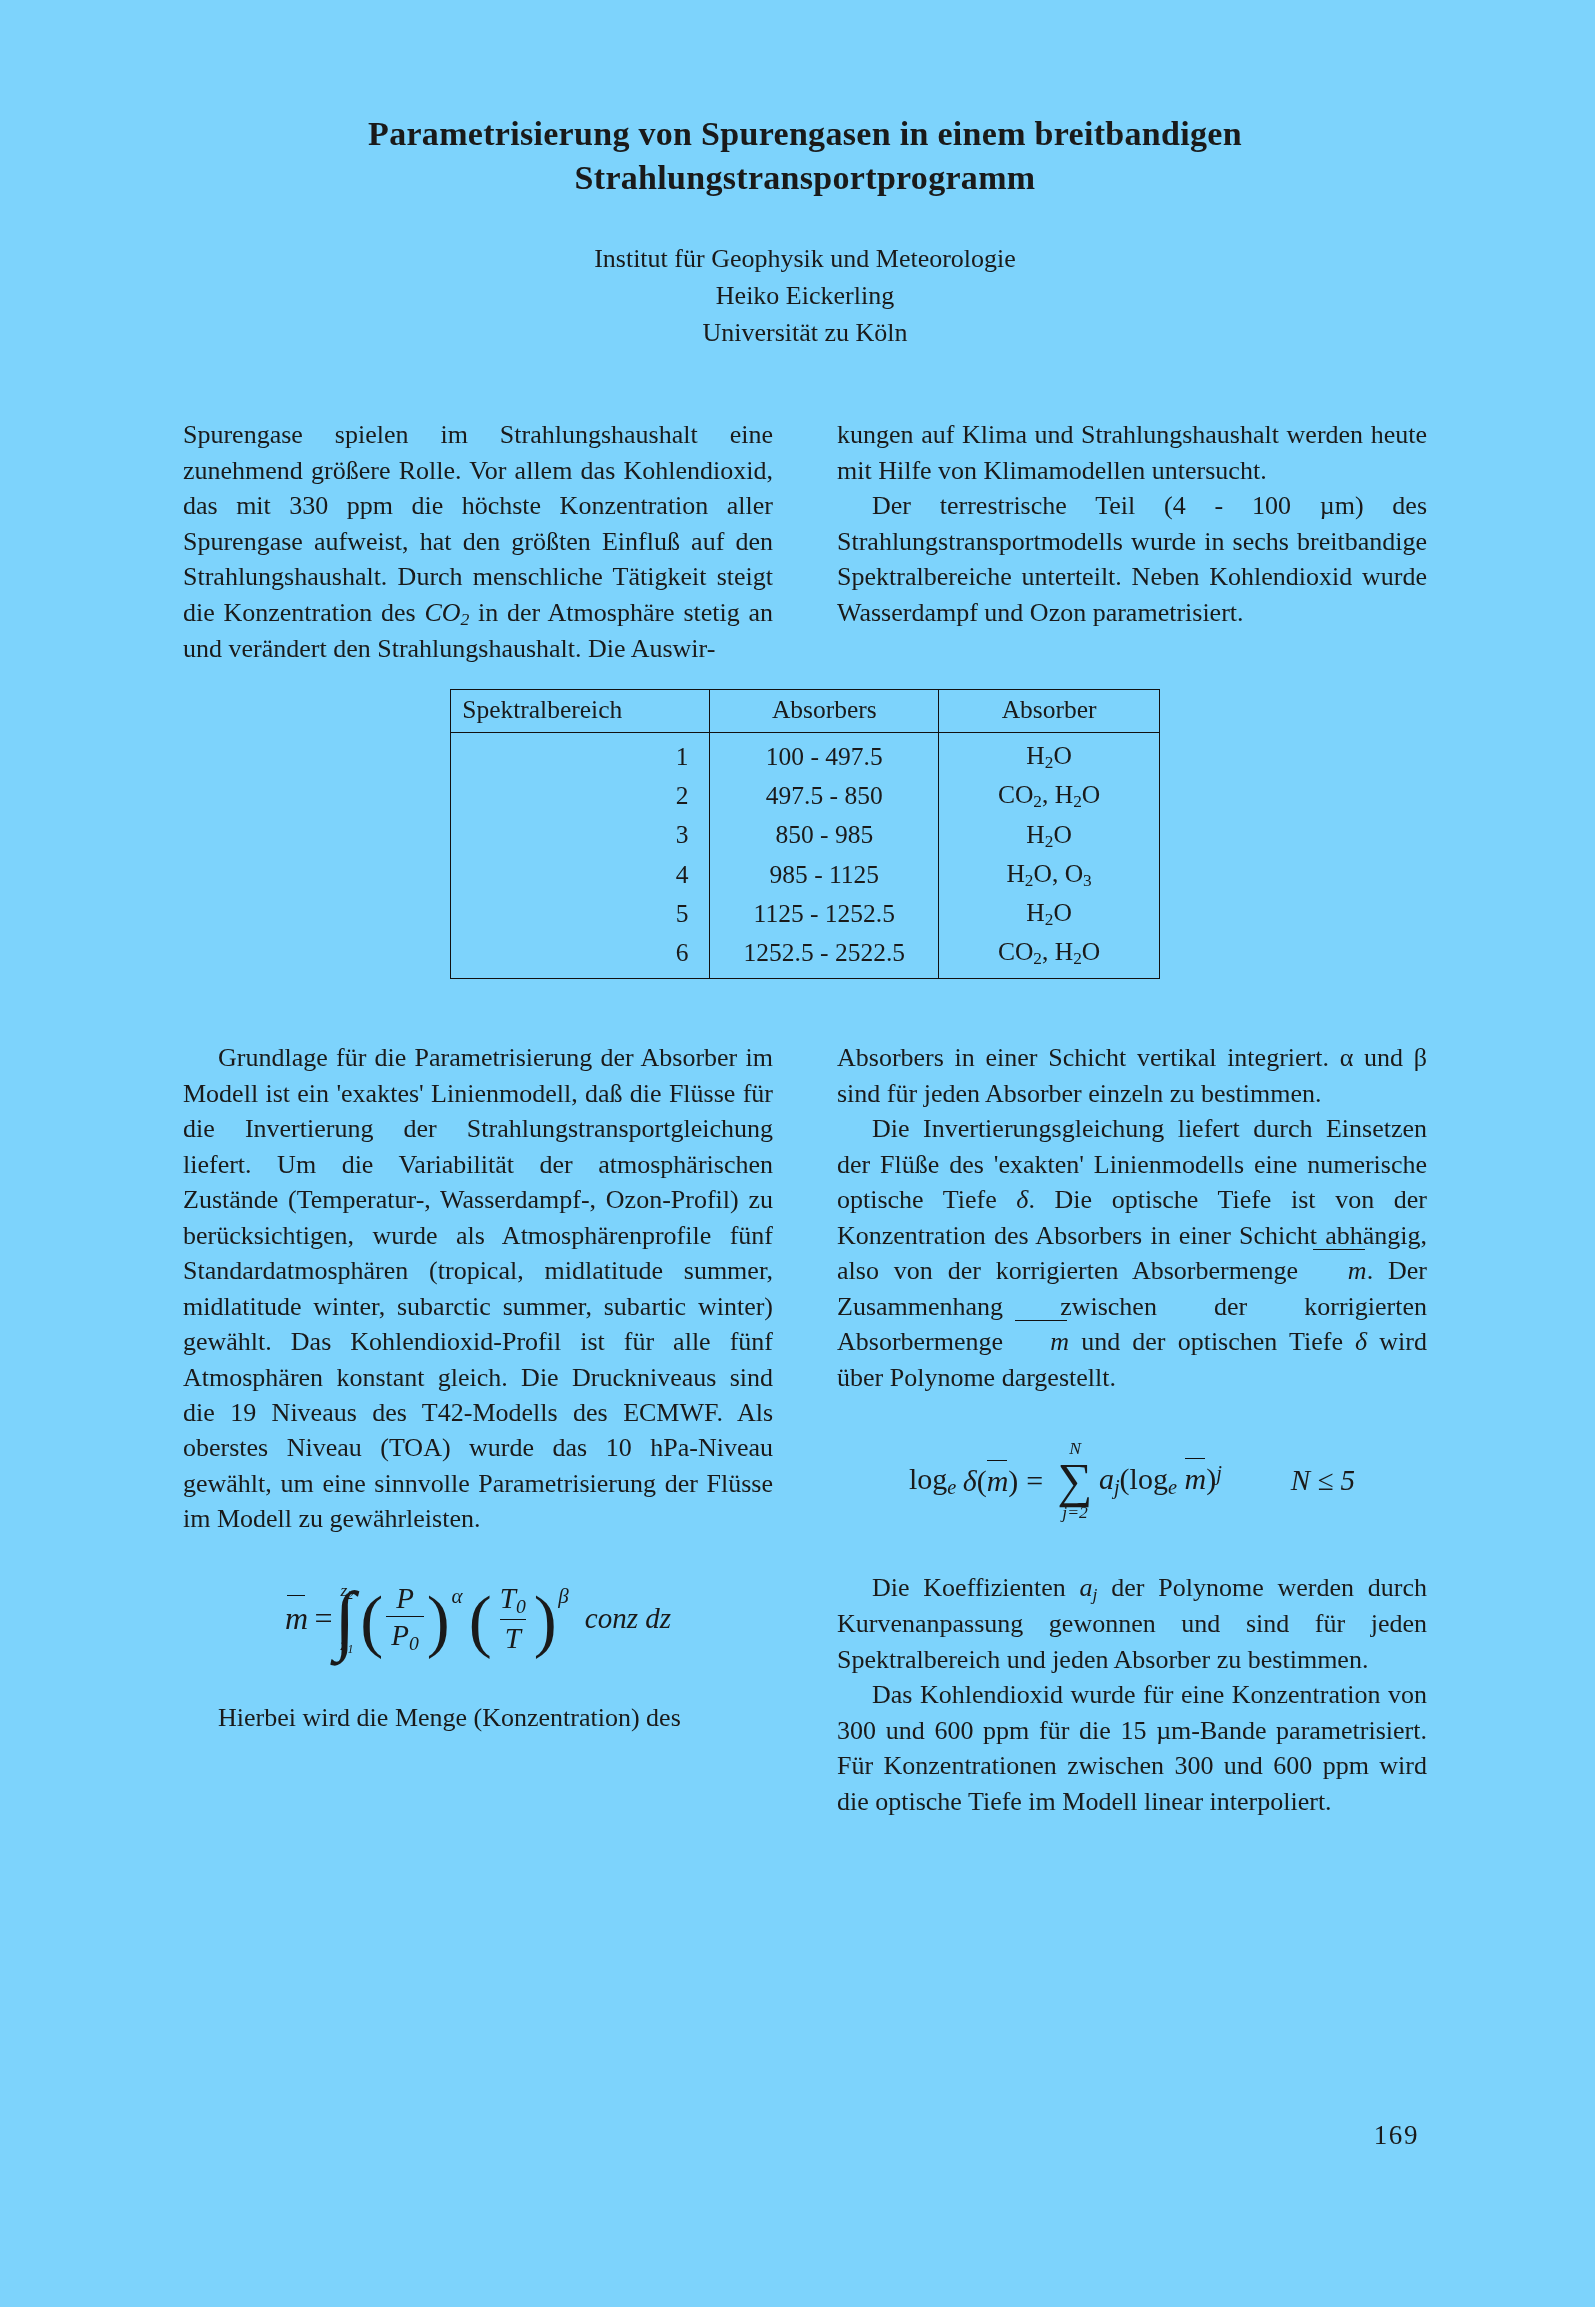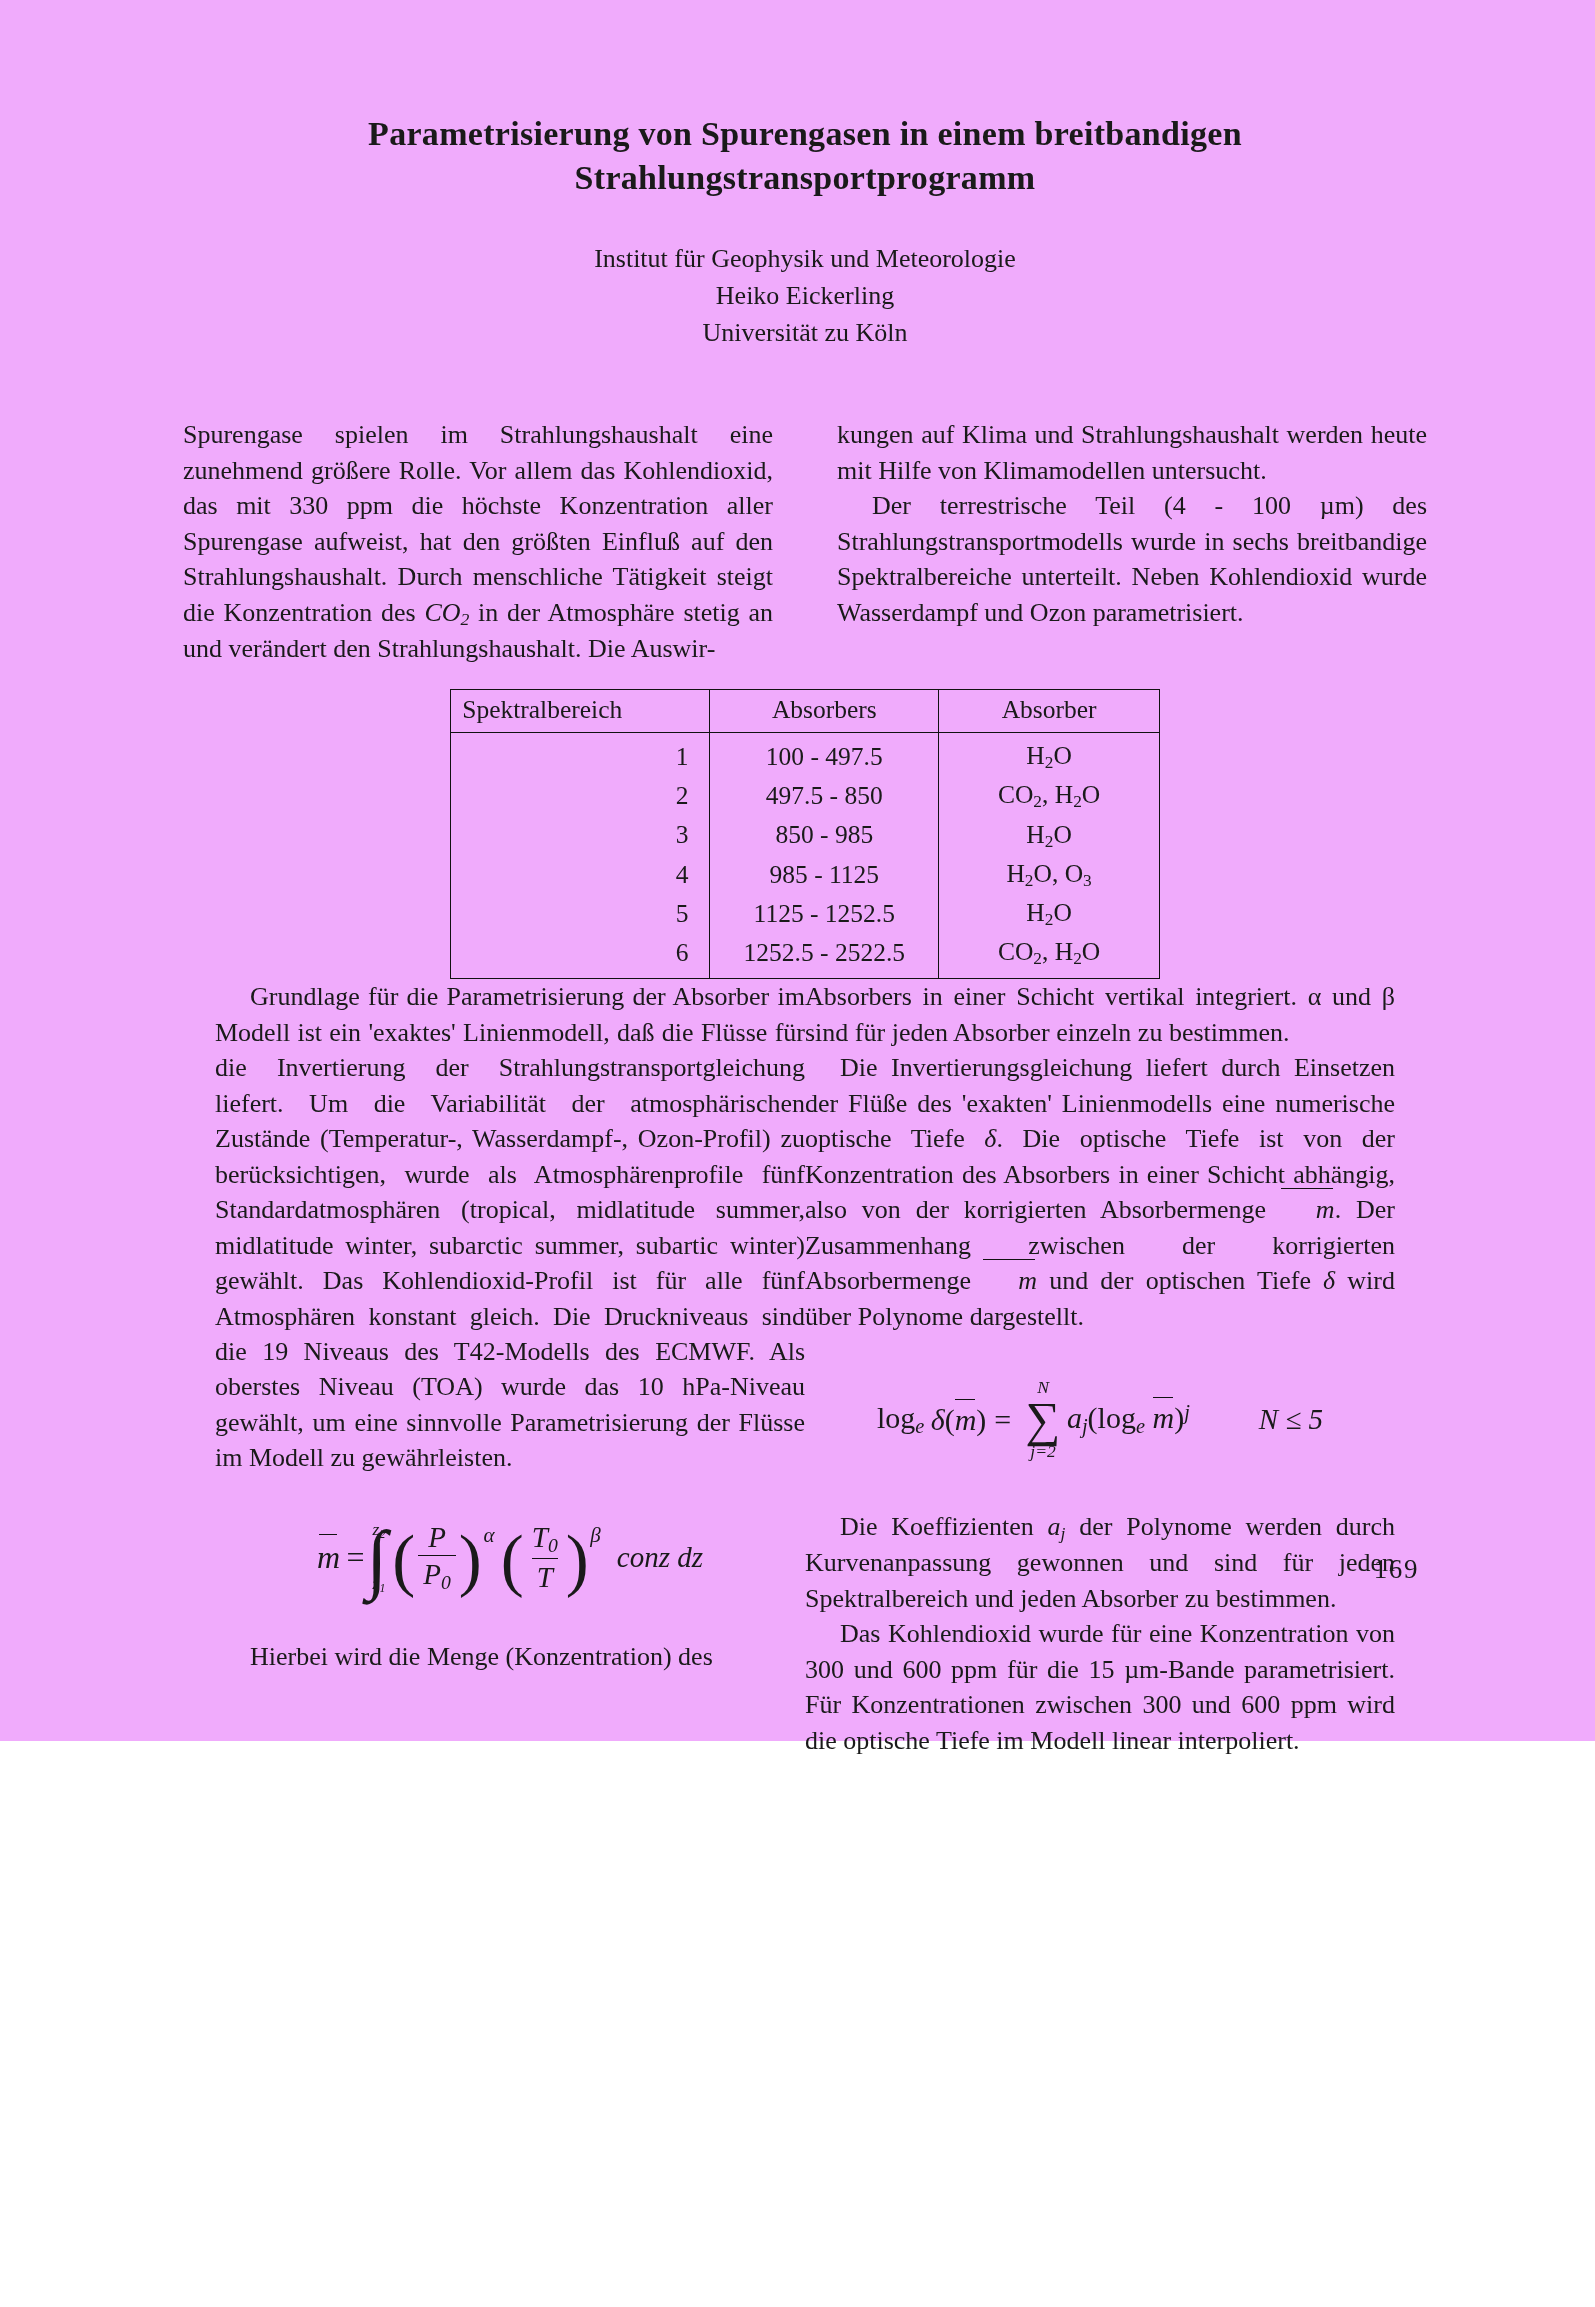--- a/index.html
+++ b/index.html
@@ -12,22 +12,22 @@
     height: 2307px;
     font-family: "Liberation Serif", serif;
     color: #1a1a1a;
     position: relative;
     overflow: hidden;
   }
   .page {
     position: absolute;
     left: 0; top: 0;
     width: 1595px;
-    height: 1741px;
-    background: #f0abfc;
+    height: 2307px;
+    background: #7dd3fc;
   }
   .content {
     position: absolute;
     left: 183px;
     top: 112px;
     width: 1244px;
   }
 
   
   .title {
@@ -120,21 +120,22 @@
   }
   table.spec tbody tr:first-child td { padding-top: 7.2px; }
   table.spec tbody tr:last-child td { padding-bottom: 7.2px; }
   sub { font-size: 0.68em; vertical-align: -0.25em; }
   sup { font-size: 0.68em; vertical-align: 0.45em; }
   i.it { font-style: italic; }
 
   
   .cols2 {
     display: flex;
-    justify-content: center;
+    justify-content: space-between;
+    margin-top: 61px;
   }
 
   
   .formula-m {
     margin: 43px 0 0 0;
     display: flex;
     justify-content: center;
     align-items: center;
     font-family: "Liberation Serif", serif;
     font-size: 32px;

